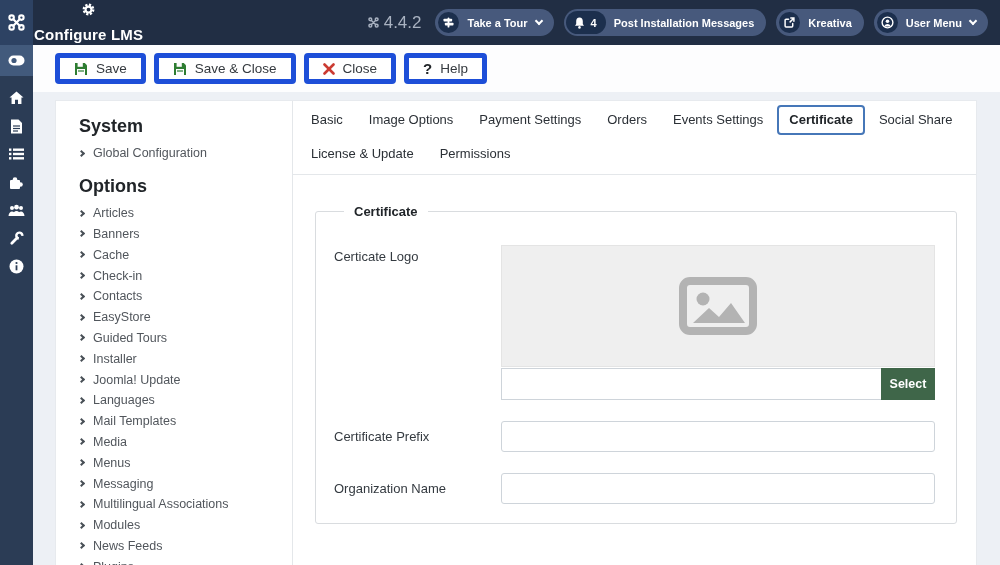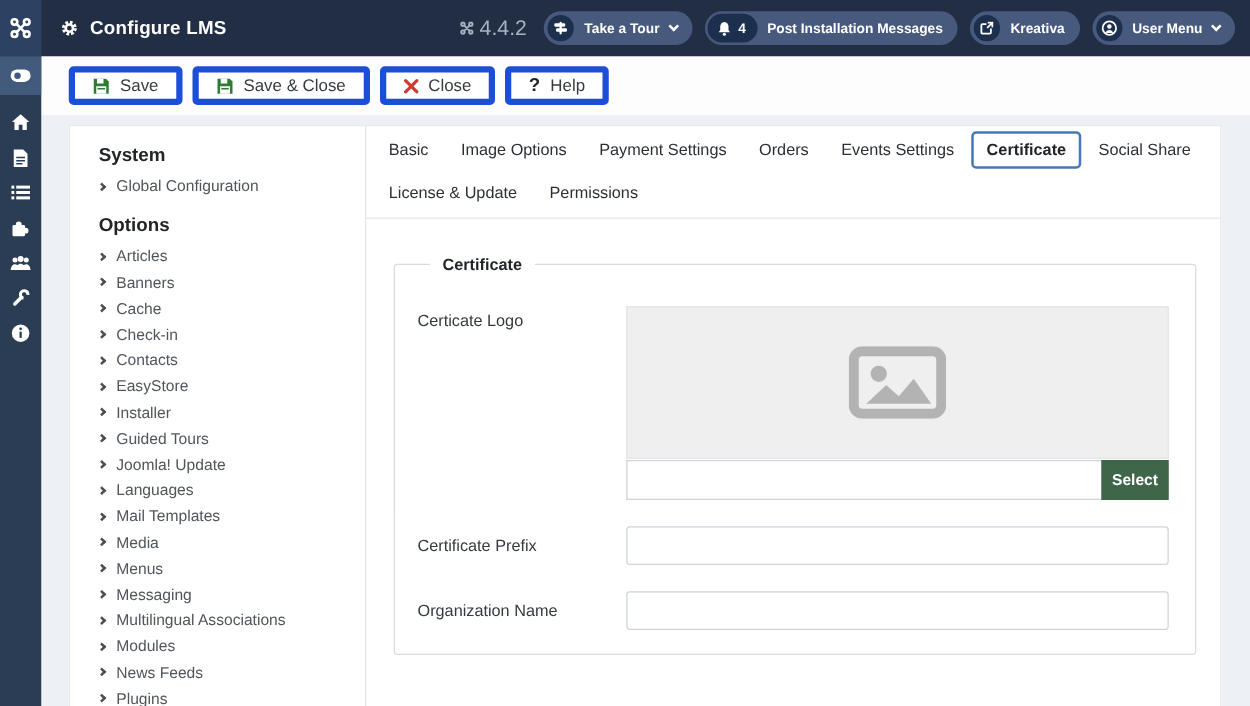--- a/index.html
+++ b/index.html
@@ -3,21 +3,21 @@
 <meta charset="utf-8">
 <style>
   * { margin:0; padding:0; box-sizing:border-box; }
   html,body { width:1000px; height:565px; overflow:hidden; }
   body { font-family:"Liberation Sans", sans-serif; background:#edf0f5; position:relative; }
 
   
   .header { position:absolute; left:0; top:0; width:1000px; height:45px; background:#212e44;
             display:flex; align-items:center; z-index:5; }
   .logo-tile { width:33px; height:45px; background:#2d4263; display:flex; align-items:center; justify-content:center; flex:0 0 33px; }
-  .header-title-wrap { display:flex; align-items:center; gap:9px; padding-left:15px; }
+  .header-title-wrap { display:flex; align-items:center; gap:9px; padding-left:1px;flex-direction:column; }
   .header-title { color:#ffffff; font-size:15px; font-weight:bold; letter-spacing:.2px; }
   .header-right { margin-left:auto; display:flex; align-items:center; gap:10px; padding-right:12px; }
   .version { display:flex; align-items:center; gap:5px; color:#a9b2c1; font-size:17px; margin-right:4px; }
   .pill { display:flex; align-items:center; gap:8px; height:27px; background:#47597c; border-radius:14px;
           padding:0 12px 0 3px; color:#fff; font-size:11px; font-weight:bold; cursor:pointer; border:none; }
   .pill .icon-circle { width:21px; height:21px; border-radius:50%; background:#1c2f4d;
           display:flex; align-items:center; justify-content:center; }
   .pill .capsule { display:flex; align-items:center; gap:6px; height:23px; border-radius:12px;
           background:#1c2f4d; padding:0 9px 0 8px; margin-left:-1px; }
   .chev-down { width:6px; height:6px; border:solid #fff; border-width:0 2px 2px 0; transform:rotate(45deg); margin-top:-3px; }
@@ -37,21 +37,21 @@
   .btn + .btn { margin-left:8px; }
   .btn-help { margin-left:auto; }
   .qmark { font-weight:bold; font-size:15px; color:#212529; }
 
   
   .card { position:absolute; left:55px; top:100px; width:922px; height:465px; background:#fff;
           border:1px solid #e7eaee; border-bottom:none; display:flex; }
 
   
   .side { width:237px; flex:0 0 237px; border-right:1px solid #e4e7ea; padding:15px 10px 0 23px; overflow:hidden; }
-  .side h3 { font-size:15px; color:#212529; font-weight:bold; margin:0 0 6px 0; }
+  .side h3 { font-size:18px; color:#212529; font-weight:bold; margin:0 0 6px 0; }
   .side h3.second { margin-top:12px; }
   .side ul { list-style:none; }
   .side li { display:flex; align-items:center; gap:9px; height:20.8px; font-size:12.5px; color:#51565c; cursor:pointer; }
   .chev { width:5px; height:5px; border:solid #495057; border-width:2px 2px 0 0; transform:rotate(45deg); flex:0 0 5px; }
 
   
   .main { flex:1; padding-top:4px; }
   .tabs { display:flex; flex-wrap:wrap; column-gap:2px; row-gap:4px; padding:0 6px; }
   .tab { padding:5px 10px; font-size:13px; color:#2b3036; cursor:pointer; border:2px solid transparent; border-radius:4px; line-height:16px; }
   .tab.active { font-weight:bold; color:#212529; border-color:#4677b8; }
@@ -297,25 +297,25 @@
       <li>
           <span class="chev"></span>
           <span>Contacts</span>
         </li>
       <li>
           <span class="chev"></span>
           <span>EasyStore</span>
         </li>
       <li>
           <span class="chev"></span>
+          <span>Guided Tours</span>
+        </li>
+      <li>
+          <span class="chev"></span>
           <span>Installer</span>
-        </li>
-      <li>
-          <span class="chev"></span>
-          <span>Guided Tours</span>
         </li>
       <li>
           <span class="chev"></span>
           <span>Joomla! Update</span>
         </li>
       <li>
           <span class="chev"></span>
           <span>Languages</span>
         </li>
       <li>

